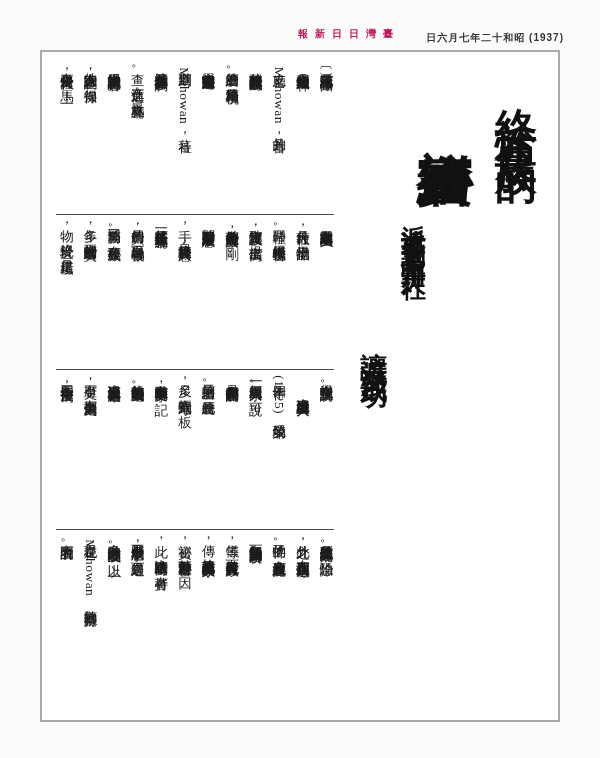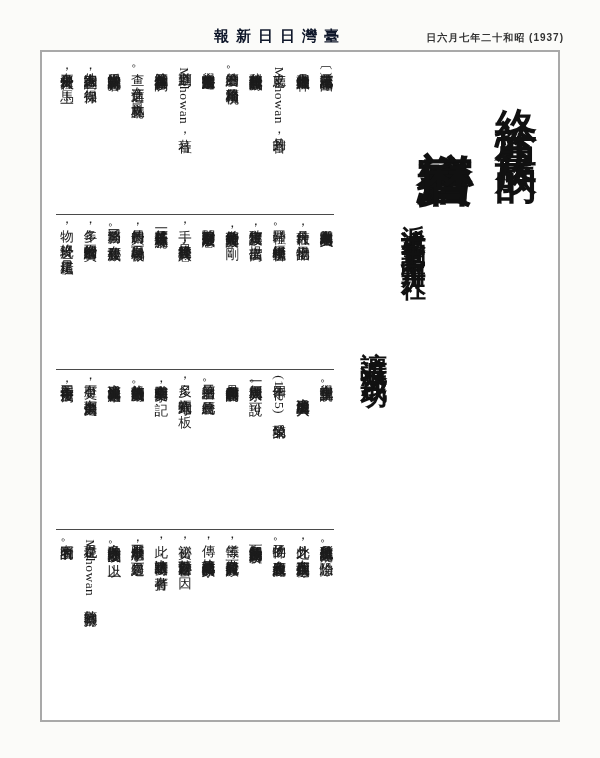--- a/index.html
+++ b/index.html
@@ -6,23 +6,23 @@
   body {
     width: 600px; height: 758px;
     background: #fbfbf9;
     font-family: "Liberation Serif", serif;
     color: #1c1c1c;
     position: relative;
     overflow: hidden;
   }
   .masthead {
     position: absolute; top: 27px; left: 160px; width: 240px;
-    text-align: center;
-    font-size: 15px; font-weight: 700; letter-spacing: 7px;
-    color: #0f172a;
+    text-align: right;
+    font-size: 10px; font-weight: 700; letter-spacing: 7px;
+    color: #be185d;
     white-space: nowrap;
   }
   .issue-date {
     position: absolute; top: 31px; right: 36px;
     font-family: "Liberation Sans", sans-serif;
     font-size: 10px; font-weight: 700; letter-spacing: 1px;
     color: #333;
     white-space: nowrap;
   }
   .article-box {

